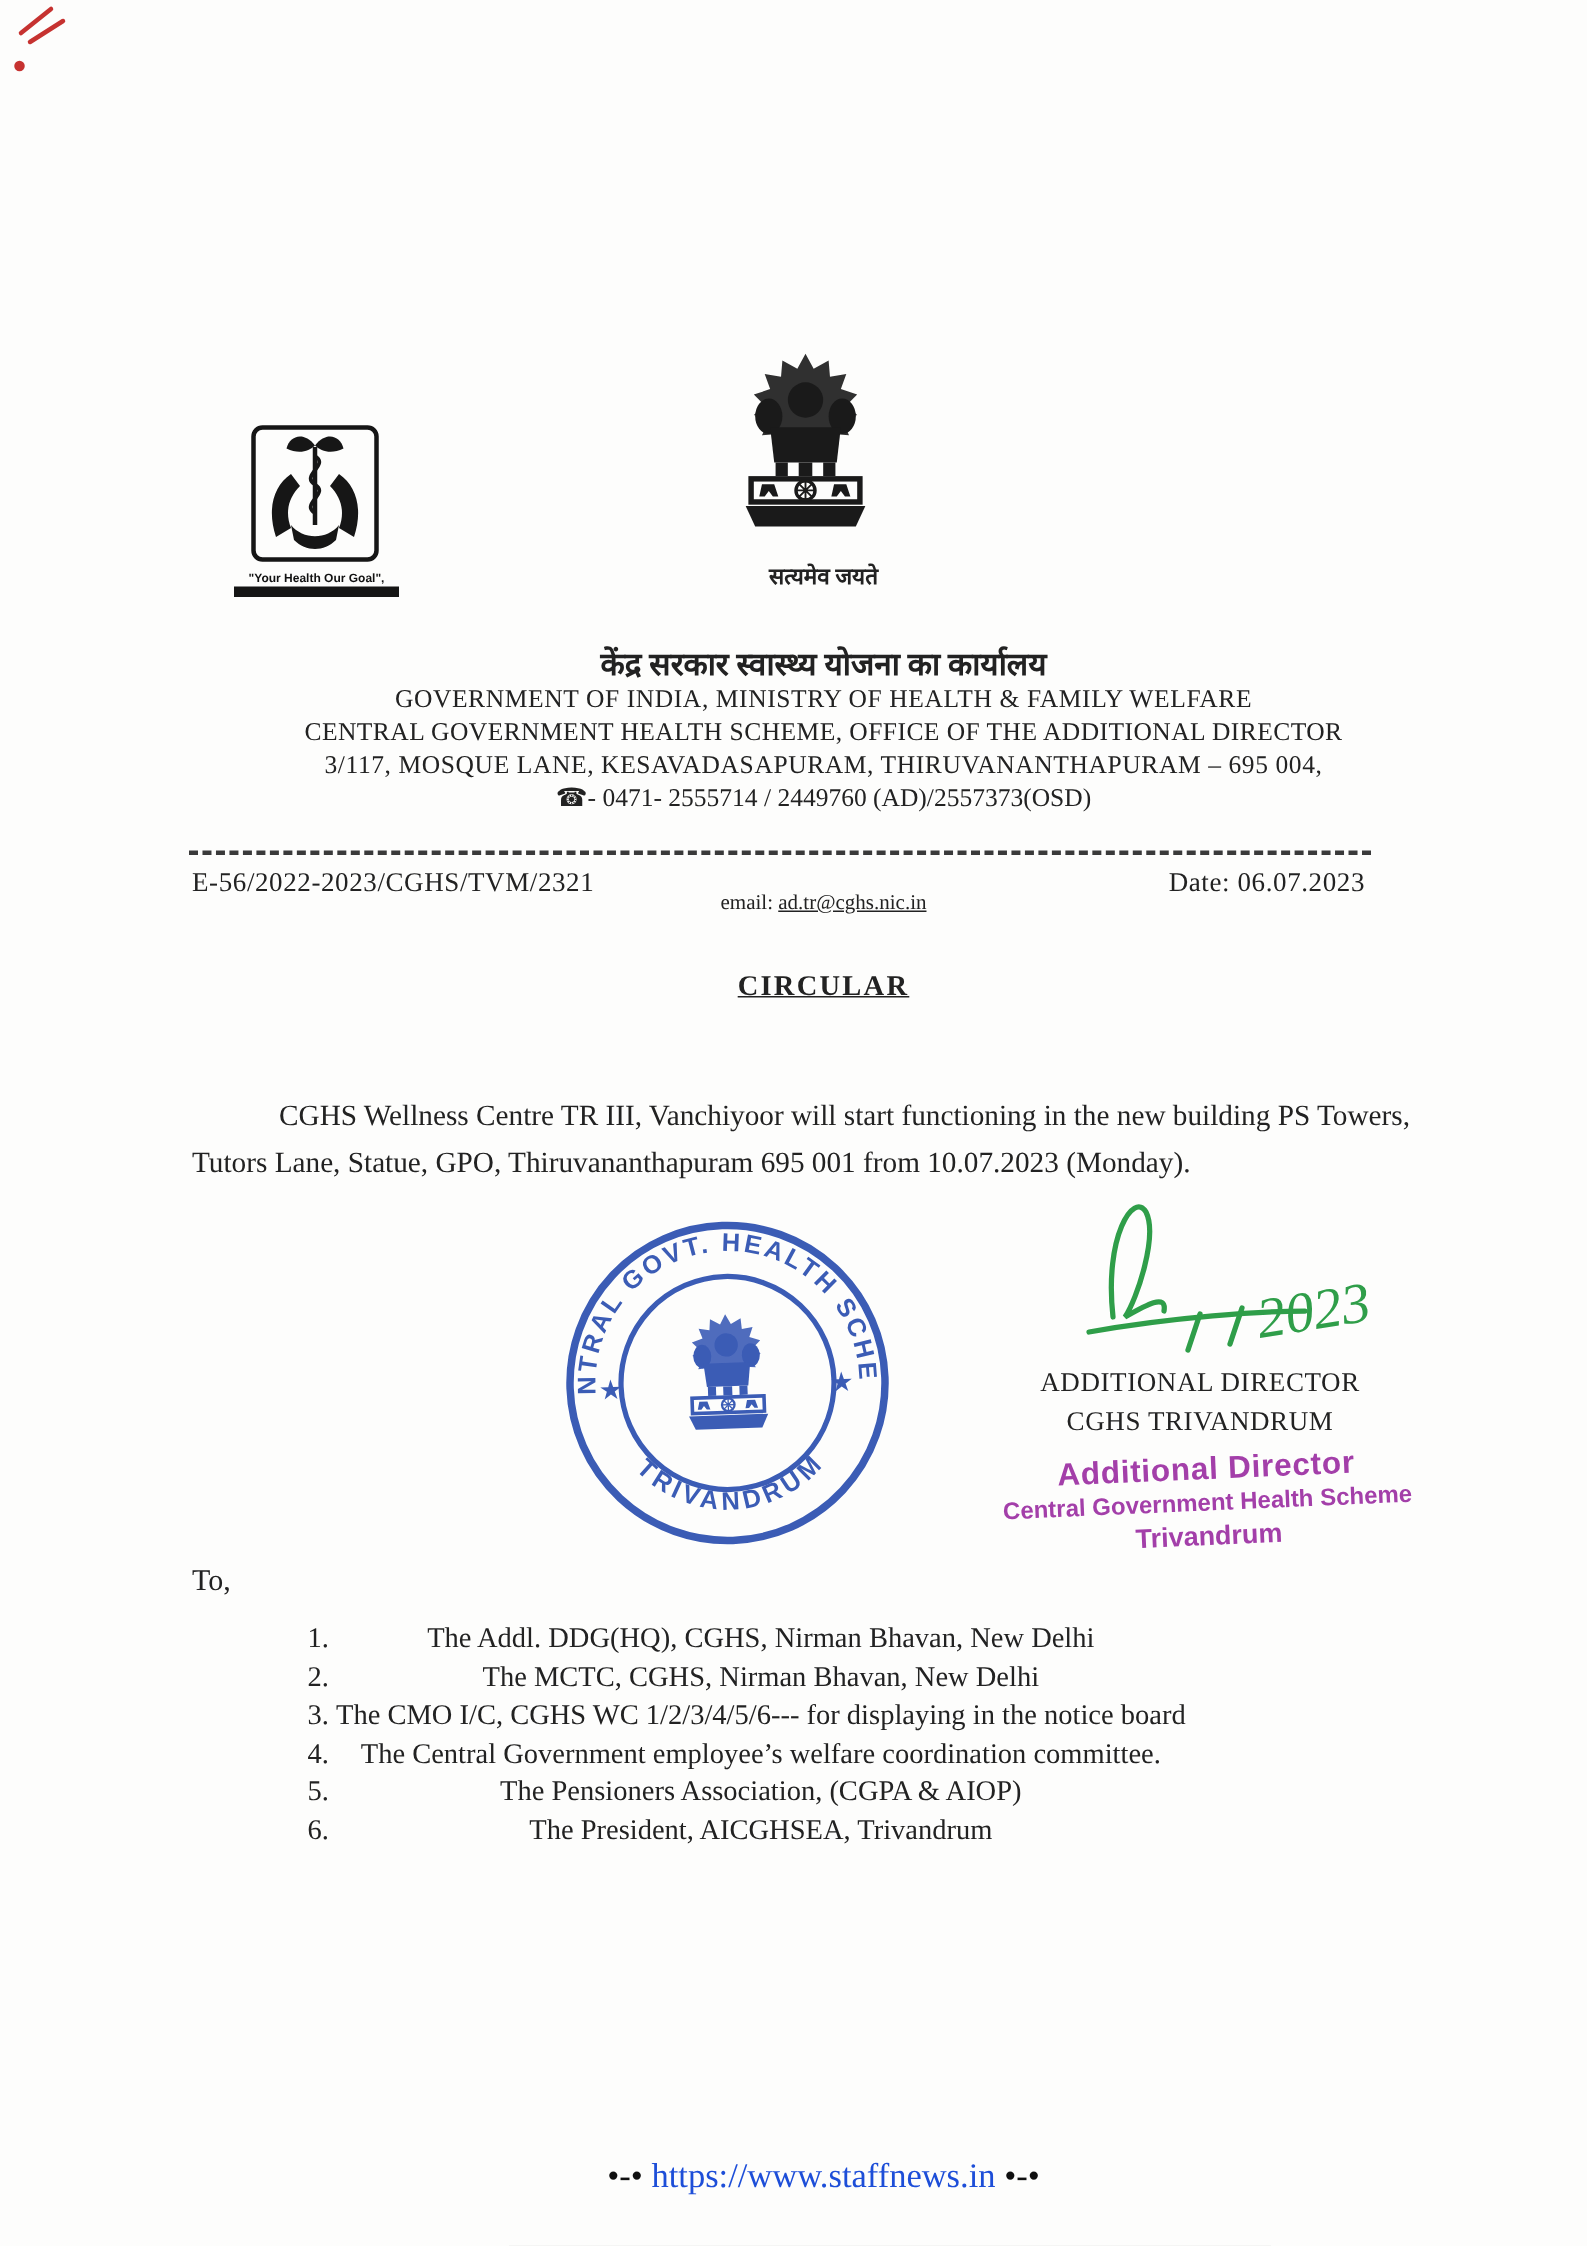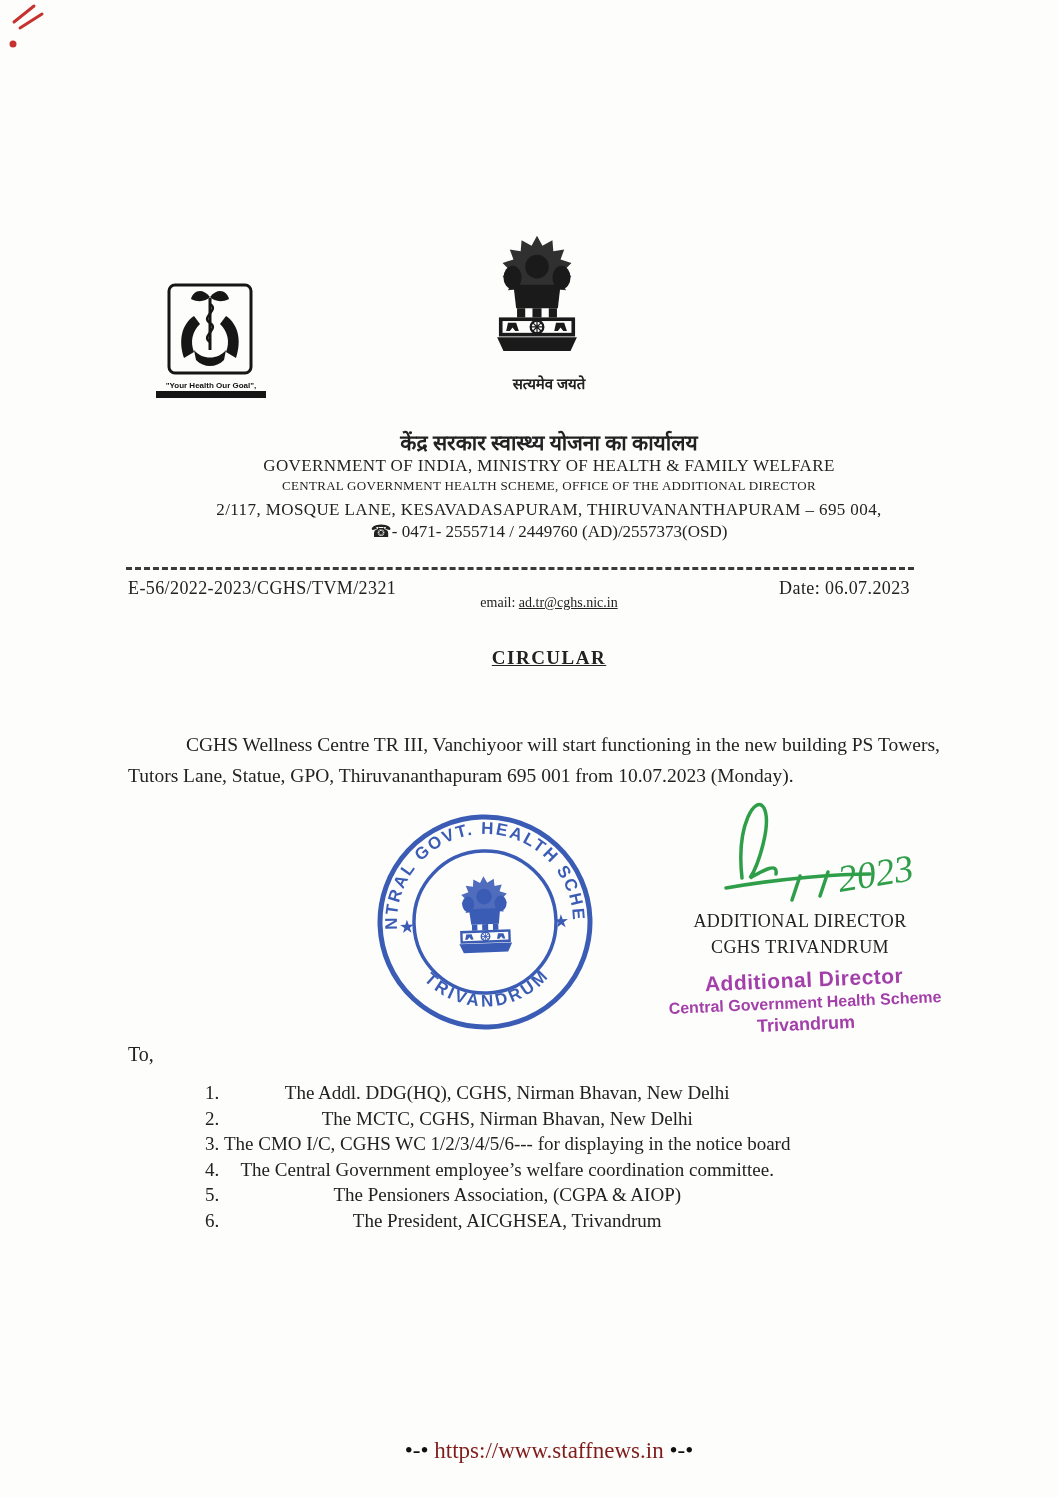--- a/index.html
+++ b/index.html
@@ -13,21 +13,21 @@
     color:#222;
     overflow:hidden;
   }
   .abs{position:absolute;}
   .cline{position:absolute;left:0;right:0;text-align:center;padding-left:40px;}
 
   
   .hindi1{top:399px;font-size:22px;font-weight:600;letter-spacing:.3px;}
   .hindi2{top:428px;font-size:21px;font-weight:600;}
   .eng1{top:456px;font-size:17px;letter-spacing:.4px;}
-  .eng2{top:478px;font-size:13px;letter-spacing:.3px;}
+  .eng2{top:478px;font-size:17px;letter-spacing:.3px;}
   .addr{top:500px;font-size:17px;letter-spacing:.4px;}
   .phone{top:521px;font-size:17px;}
   .emailline{top:549px;font-size:14px;margin-top:46px;}
   .emailline a{color:#222;}
   .motto{top:373px;font-size:15px;font-weight:600;}
   .logo-caption{position:absolute;left:146px;top:381px;width:130px;text-align:center;
     font-size:8px;font-weight:700;color:#111;font-family:"Liberation Sans",sans-serif;}
   .logo-bar{position:absolute;left:156px;top:391px;width:110px;height:7px;background:#151515;}
 
   .dashes{position:absolute;left:126px;top:567px;width:788px;border-top:3px dashed #3a3a3a;}
@@ -51,21 +51,21 @@
   .ps-l1{font-size:21px;letter-spacing:.5px;}
   .ps-l2{font-size:16px;margin-top:2px;}
   .ps-l3{font-size:18px;margin-top:2px;}
 
   .to-label{position:absolute;left:128px;top:1043px;font-size:20px;}
   .recips{position:absolute;left:196px;top:1080px;margin:0;padding-left:28px;
     font-size:19px;line-height:25.5px;}
   .recips li{margin-bottom:0;text-align:center;}
 
   .footer{top:1438px;font-size:23px;color:#101010;}
-  .footer a{color:#7f1d1d;text-decoration:none;}
+  .footer a{color:#1d4ed8;text-decoration:none;}
 
   .redmark{position:absolute;left:8px;top:2px;}
 </style>
 </head>
 <body>
 
 <div class="page">
 
   <svg width="0" height="0" style="position:absolute" aria-hidden="true">
     <symbol id="sym-emblem" viewBox="0 0 120 150">
@@ -105,21 +105,21 @@
   <div class="logo-bar"></div>
 
   <svg class="abs" style="left:482px;top:234px;color:#1a1a1a" width="110" height="136">
     <use href="#sym-emblem" x="0" y="0" width="110" height="136"></use>
   </svg>
   <div class="cline motto">सत्यमेव जयते</div>
 
   <div class="cline hindi2">केंद्र सरकार स्वास्थ्य योजना  का कार्यालय</div>
   <div class="cline eng1">GOVERNMENT OF INDIA, MINISTRY OF HEALTH &amp; FAMILY WELFARE</div>
   <div class="cline eng2">CENTRAL GOVERNMENT HEALTH SCHEME, OFFICE OF THE ADDITIONAL DIRECTOR</div>
-  <div class="cline addr">2/117, MOSQUE LANE, KESAVADASAPURAM, THIRUVANANTHAPURAM – 695 004,</div>
+  <div class="cline addr">3/117, MOSQUE LANE, KESAVADASAPURAM, THIRUVANANTHAPURAM – 695 004,</div>
   <div class="cline phone"><span>☎</span><span>- 0471- 2555714 / 2449760 (AD)/2557373(OSD)</span></div>
   <div class="cline emailline"><span>email: </span><a href="#" style="text-decoration:underline">ad.tr@cghs.nic.in</a></div>
 
   <div class="dashes"></div>
 
   <div class="refrow">
     <span>E-56/2022-2023/CGHS/TVM/2321</span>
     <span>Date: 06.07.2023</span>
   </div>
 

